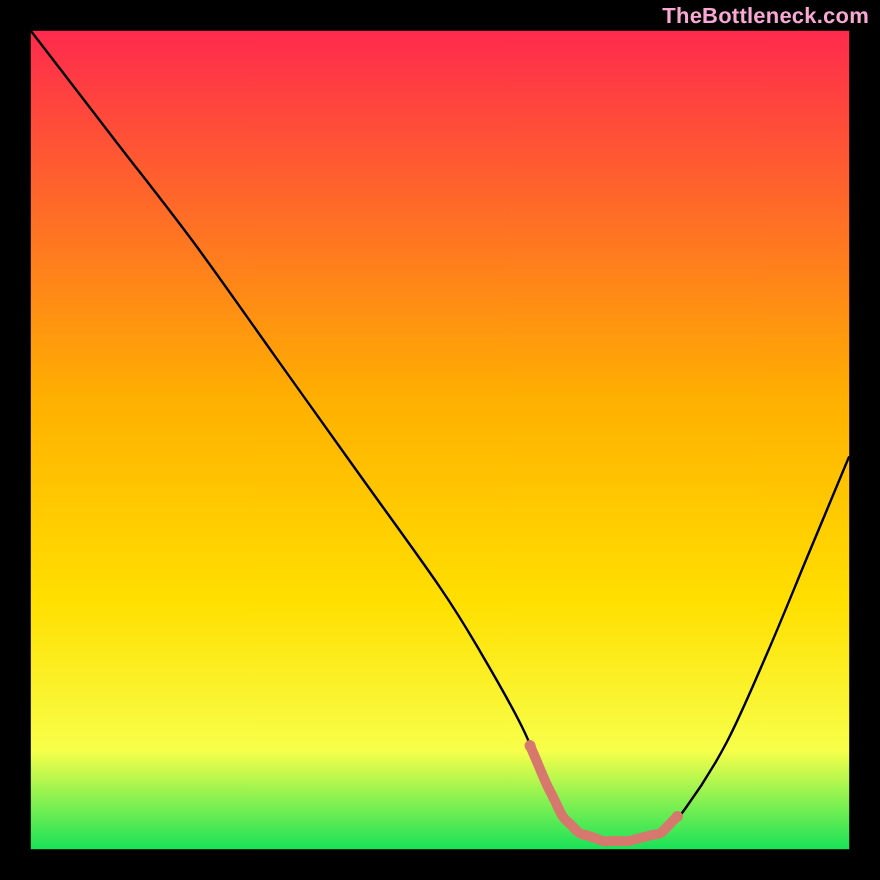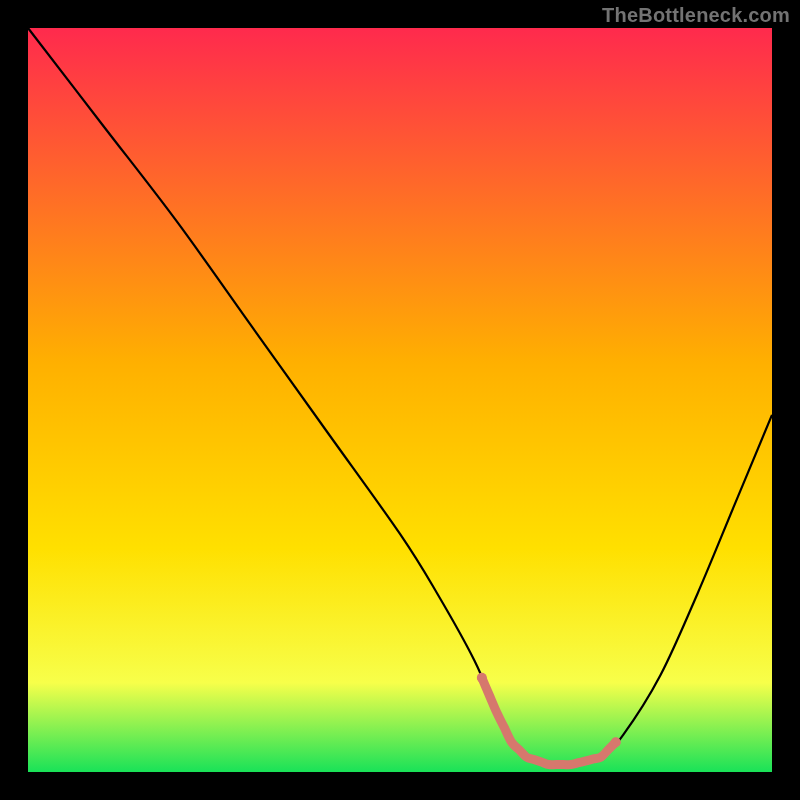--- a/index.html
+++ b/index.html
@@ -8,21 +8,21 @@
     width: 800px;
     height: 800px;
     background: #000000;
     overflow: hidden;
     font-family: Arial, Helvetica, sans-serif;
   }
   .watermark {
     position: absolute;
     top: 4px;
     right: 10px;
-    color: #737373;
+    color: #f9a8d4;
     font-size: 20px;
     font-weight: bold;
     letter-spacing: 0.2px;
     z-index: 5;
   }
   svg {
     display: block;
   }
 </style>
 </head>

